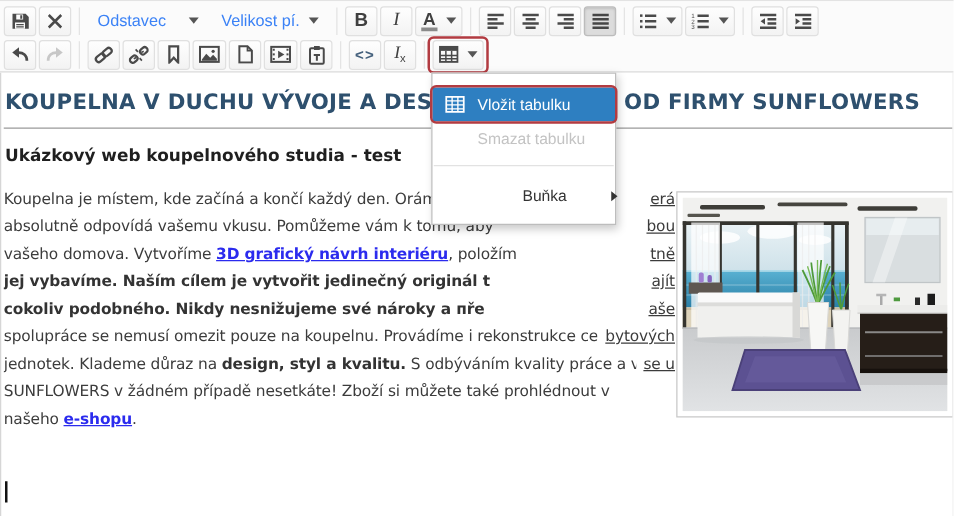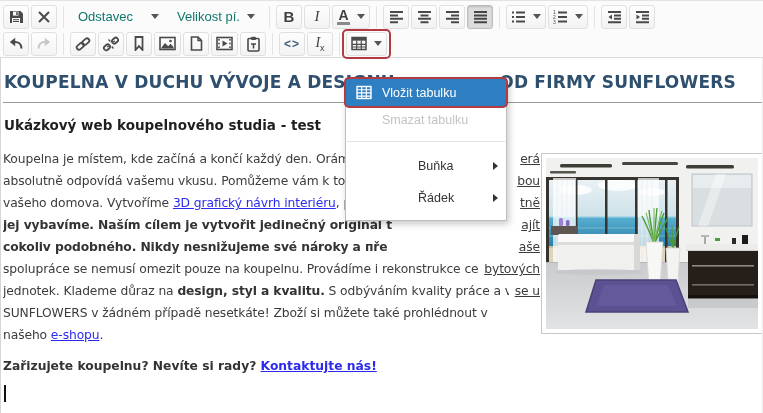--- a/index.html
+++ b/index.html
@@ -22,21 +22,21 @@
     background:linear-gradient(#fefefe,#f3f3f3);
     border:1px solid #e0e0e0; border-radius:3px; cursor:pointer;
     font-family:"Liberation Sans", sans-serif; color:#4a4a4a;
   }
   .tb-btn.active { background:#dcdcdc; border-color:#bcbcbc; box-shadow:inset 0 1px 2px rgba(0,0,0,.15); }
   .tb-btn.disabled svg path, .tb-btn.disabled svg { opacity:1; }
   .tb-sep { width:1px; height:22px; background:#e4e4e4; margin:0 5px; flex:0 0 1px; }
   .tb-select {
     display:flex; align-items:center; justify-content:space-between;
     height:24px; margin:0 2px; padding:0 7px; min-width:90px;
-    color:#0f766e; font-size:13px; cursor:pointer; border-radius:3px;
+    color:#3b82f6; font-size:13px; cursor:pointer; border-radius:3px;
   }
   .tb-select .lbl { white-space:nowrap; overflow:hidden; }
   .caret-down { width:0; height:0; border-left:4px solid transparent; border-right:4px solid transparent; border-top:5px solid #555; margin-left:7px; flex:0 0 auto; }
   .glyph-b { font-weight:bold; font-size:15px; color:#404040; }
   .glyph-i { font-style:italic; font-family:"Liberation Serif", serif; font-size:15px; color:#404040; }
   .glyph-a { font-weight:bold; font-size:14px; color:#404040; border-bottom:3px solid #8a8a8a; line-height:13px; padding:0 1px; }
   .glyph-code { font-weight:bold; font-size:12px; color:#44607c; letter-spacing:1px; }
   .glyph-rf { font-style:italic; font-family:"Liberation Serif", serif; font-size:14px; font-weight:normal; color:#404040; }
   .glyph-rf sub { font-style:normal; font-family:"Liberation Sans", sans-serif; font-size:9px; }
   .tb-wrap { position:relative; display:flex; }
@@ -55,33 +55,33 @@
     border-bottom:1px solid #9a9a9a; width:759px;
   }
   h1.doc-h1 .h-right { margin-right:26px; }
   .doc-h2 { margin:14px 0 0 1px; font-size:13.5px; font-weight:bold; color:#1f1f1f; }
   .para1 { margin-top:15px; width:537px; font-size:12.3px; letter-spacing:-0.1px; }
   .pline { display:flex; justify-content:space-between; height:22px; line-height:22px; white-space:nowrap; }
   .pline .l { overflow:hidden; min-width:0; }
   .pline .r { flex:0 0 auto; padding-left:6px;text-decoration:underline; }
   .pline.lastline { display:block; }
   .seg-b { font-weight:bold; color:#333; }
-  a.doclink { color:#2b2bee; text-decoration:underline; cursor:pointer; }
+  a.doclink { color:#2b2bee; text-decoration:underline; cursor:pointer;font-weight:bold; }
   .para2 { margin-top:9px; font-size:12.3px; line-height:22px; font-weight:bold; color:#1f1f1f; }
   .caret-cursor { position:absolute; left:3px; top:327px; width:1.5px; height:17px; background:#111; }
   
   .photo-frame {
     position:absolute; left:540px; top:95px; width:222px; height:181px;
     background:#fff; border:1px solid #c8c8c8; padding:4px; z-index:5;
   }
   
   .menu {
-    position:absolute; left:345px; top:57px; width:162px;
+    position:absolute; left:345px; top:57px; width:148px;
     background:#fff; border:1px solid #bdbdbd; box-shadow:2px 3px 7px rgba(0,0,0,.22);
-    z-index:50; padding:0 0 6px 0; font-family:"Liberation Sans", sans-serif;margin-top:20px;
+    z-index:50; padding:11px 0 6px 0; font-family:"Liberation Sans", sans-serif;
   }
   .menu-item {
     position:relative; display:flex; align-items:center;
     height:27px; padding:0 8px 0 10px; font-size:12.5px; color:#333; cursor:pointer;
   }
   .menu-item.tall { height:32px;gap:36px; }
   .menu-item .mi-icon { width:20px; height:16px; margin-right:6px; flex:0 0 20px; display:flex; align-items:center; }
   .menu-item .mi-spacer { width:26px; flex:0 0 26px; }
   .menu-item.selected { background:#2e7fc1; color:#fff; }
   .menu-item.disabled { color:#c3c3c3; cursor:default; }
@@ -332,21 +332,20 @@
         </div>
         <div class="pline">
           <span class="l"><span class="">jednotek. Klademe důraz na </span><span class="seg-b">design, styl a kvalitu.</span><span class=""> S odbýváním kvality práce a všedností</span></span>
           <span class="r"><span class="">se u</span></span>
         </div>
         <div class="pline">
           <span class="l"><span class="">SUNFLOWERS v žádném případě nesetkáte! Zboží si můžete také prohlédnout v</span></span>
         </div>
         <div class="pline lastline"><span class="l"><span class="">našeho </span><a class="doclink">e-shopu</a><span class="">.</span></span></div>
       </div>
-    <div class="para2" id="para2"><span class="seg-b">Zařizujete koupelnu? Nevíte si rady? </span><a class="doclink seg-b">Kontaktujte nás!</a></div>
     <div class="caret-cursor"></div>
 
     <div class="photo-frame" style="top: 95px;">
       <svg width="212" height="171" viewBox="0 0 212 171">
         <defs>
           <linearGradient id="skyG" x1="0" y1="0" x2="0" y2="1">
               <stop offset="0" stop-color="#eaf2f5"></stop>
               <stop offset="1" stop-color="#cfe2ea"></stop>
             </linearGradient>
           <linearGradient id="seaG" x1="0" y1="0" x2="0" y2="1">
@@ -452,20 +451,15 @@
     <div class="menu-item disabled">
       <span class="mi-spacer"></span>
       <span>Smazat tabulku</span>
     </div>
     <div class="menu-sep"></div>
     <div class="menu-item tall">
       <span class="mi-spacer"></span>
       <span>Buňka</span>
       <span class="sub-arrow"></span>
     </div>
-    <div class="menu-item tall">
-      <span class="mi-spacer"></span>
-      <span>Řádek</span>
-      <span class="sub-arrow"></span>
-    </div>
   </div>
 
 </div>
 
 </body></html>

